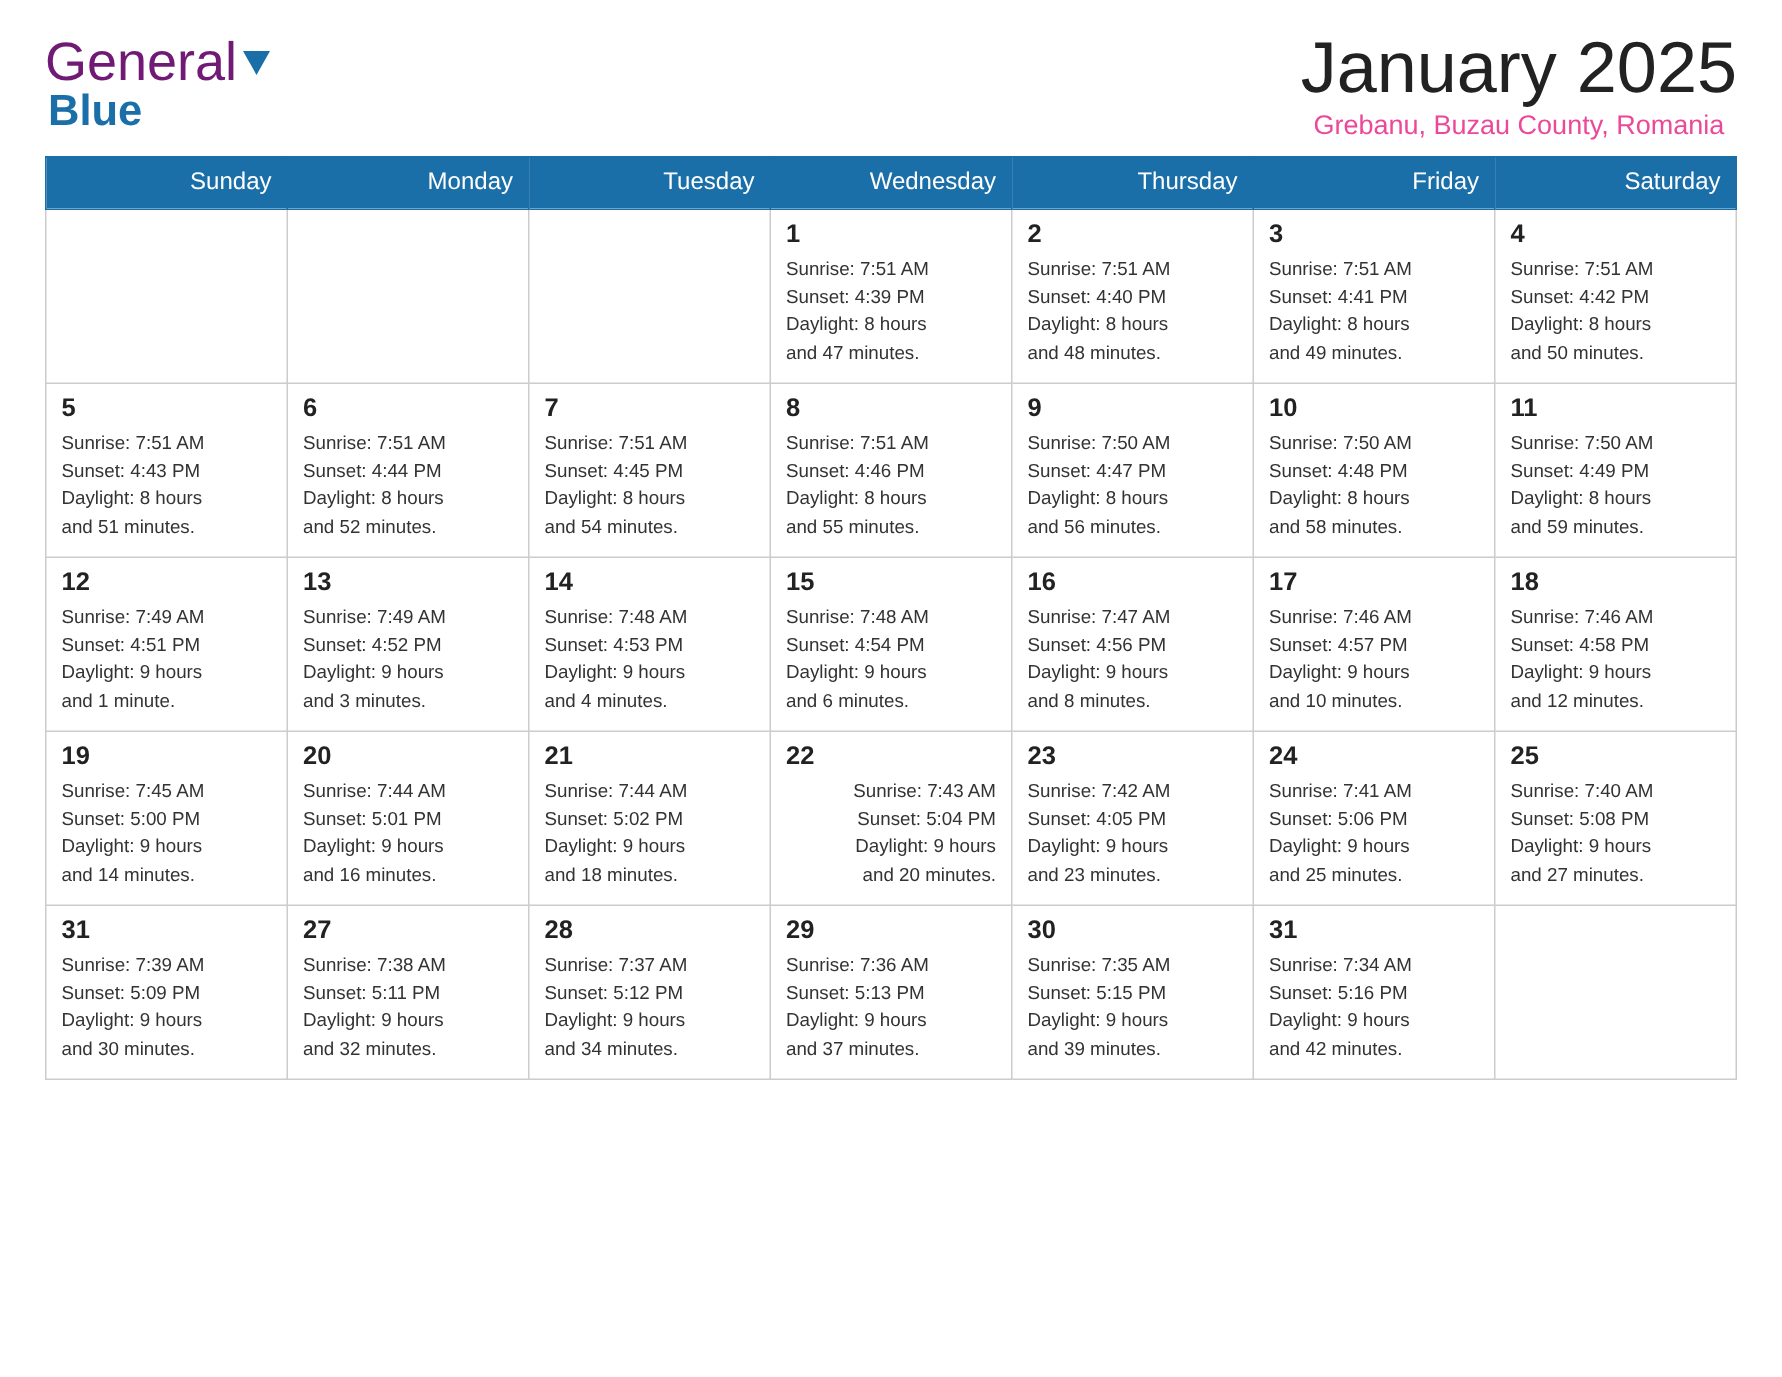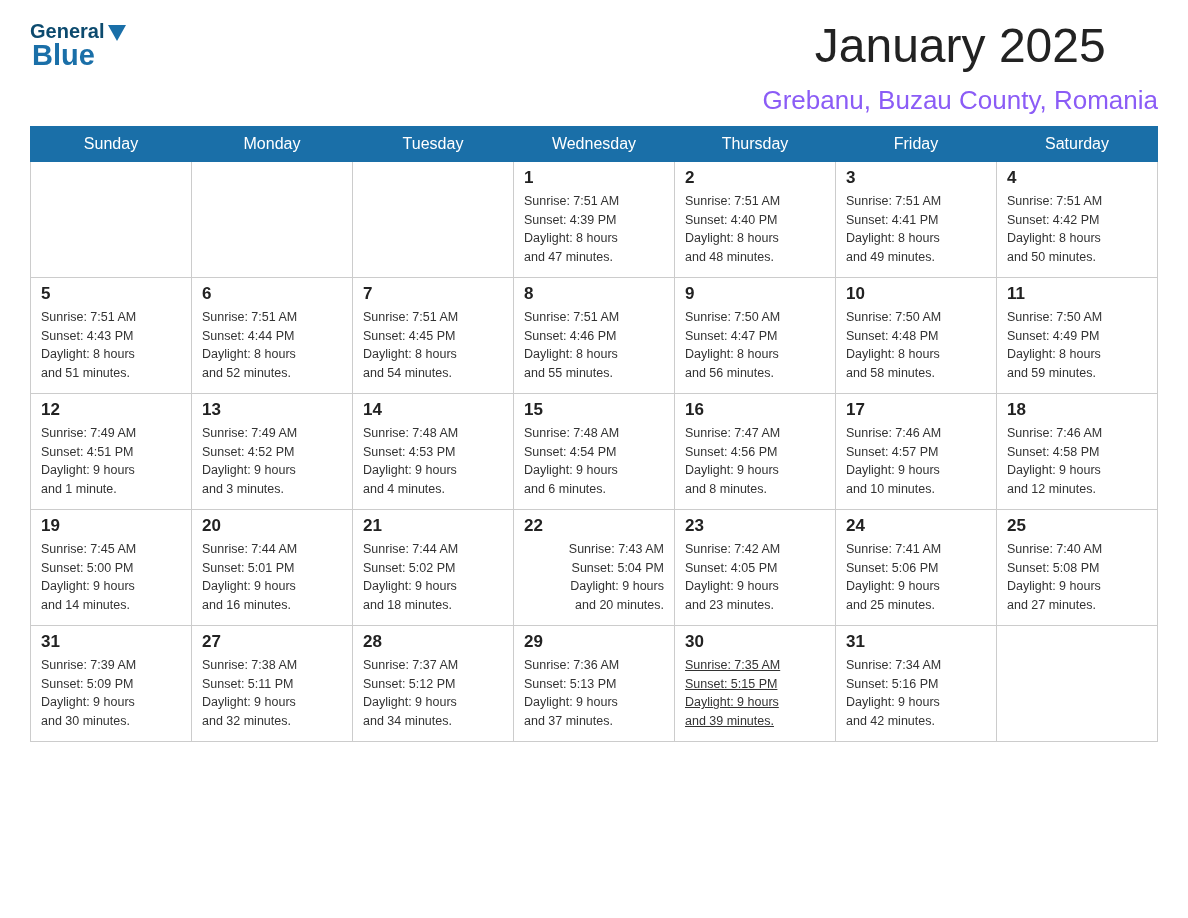--- a/index.html
+++ b/index.html
@@ -19,36 +19,36 @@
     .title-section {
       text-align: center;
     }
     .month-title {
       font-size: 48px;
       font-weight: normal;
       color: #222;
       line-height: 1.1;
     }
     .location-title {
-      font-size: 26px;
-      color: #8b5cf6;
-      margin-top: 12px;
+      font-size: 18px;
+      color: #ec4899;
+      margin-top: 0;
     }
     .calendar-table {
       width: 100%;
       border-collapse: collapse;
       margin-top: 10px;
     }
     .calendar-table th {
       background-color: #1a6fa8;
       color: #fff;
       font-size: 16px;
       font-weight: normal;
       padding: 8px 10px;
-      text-align: center;
+      text-align: right;
       border: 1px solid #1a6fa8;
     }
     .calendar-table td {
       vertical-align: top;
       padding: 6px 10px 10px 10px;
       border: 1px solid #ccc;
       width: calc(100% / 7);
       min-height: 100px;
     }
     .day-number {
@@ -84,21 +84,21 @@
       margin-top: -4px;
       padding-left: 2px;
     }
   </style>
 </head>
 <body>
 
 <div class="header">
   <div class="logo-wrapper">
     <div class="logo-line1">
-      <span style="font-size:20px;font-weight:bold;color:#0c4a6e;">General</span>
+      <span style="font-size:36px;font-weight:normal;color:#701a75;">General</span>
       <div style="display:inline-flex;align-items:flex-end;margin-left:2px;">
         <svg width="22" height="22" viewBox="0 0 22 22">
           <polygon points="2,4 20,4 11,20" fill="#1a6fa8"></polygon>
         </svg>
       </div>
     </div>
     <div class="logo-line2">
       <span style="font-size:29px;font-weight:bold;color:#1a6fa8;">Blue</span>
     </div>
   </div>
@@ -331,21 +331,21 @@
         </td>
         <td>
           <span class="day-number">29</span>
           <div class="day-info" style="white-space: pre-line;">Sunrise: 7:36 AM
 Sunset: 5:13 PM
 Daylight: 9 hours
 and 37 minutes.</div>
         </td>
         <td>
           <span class="day-number">30</span>
-          <div class="day-info" style="white-space: pre-line; text-decoration: underline;">Sunrise: 7:35 AM
+          <div class="day-info" style="white-space: pre-line;">Sunrise: 7:35 AM
 Sunset: 5:15 PM
 Daylight: 9 hours
 and 39 minutes.</div>
         </td>
         <td>
           <span class="day-number">31</span>
           <div class="day-info" style="white-space: pre-line;">Sunrise: 7:34 AM
 Sunset: 5:16 PM
 Daylight: 9 hours
 and 42 minutes.</div>

